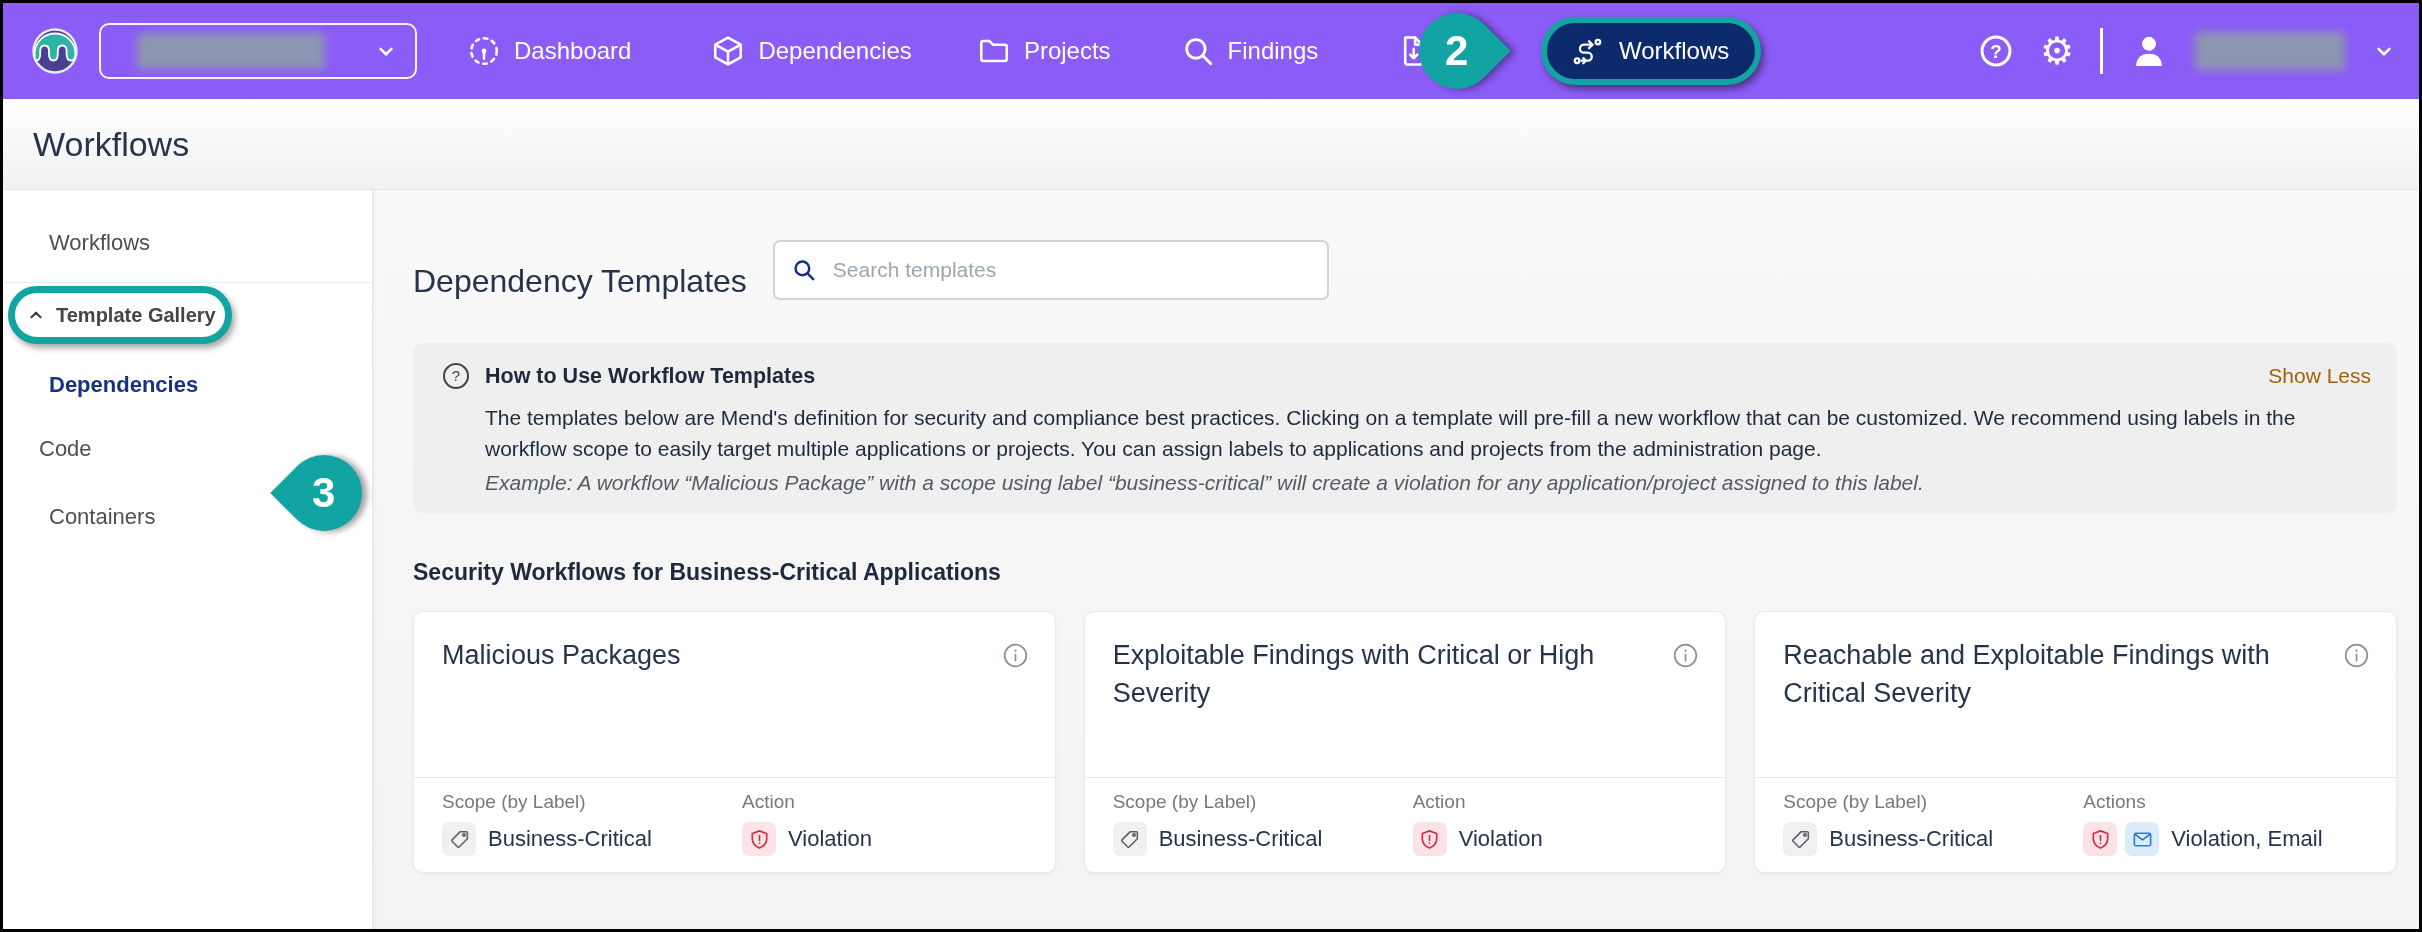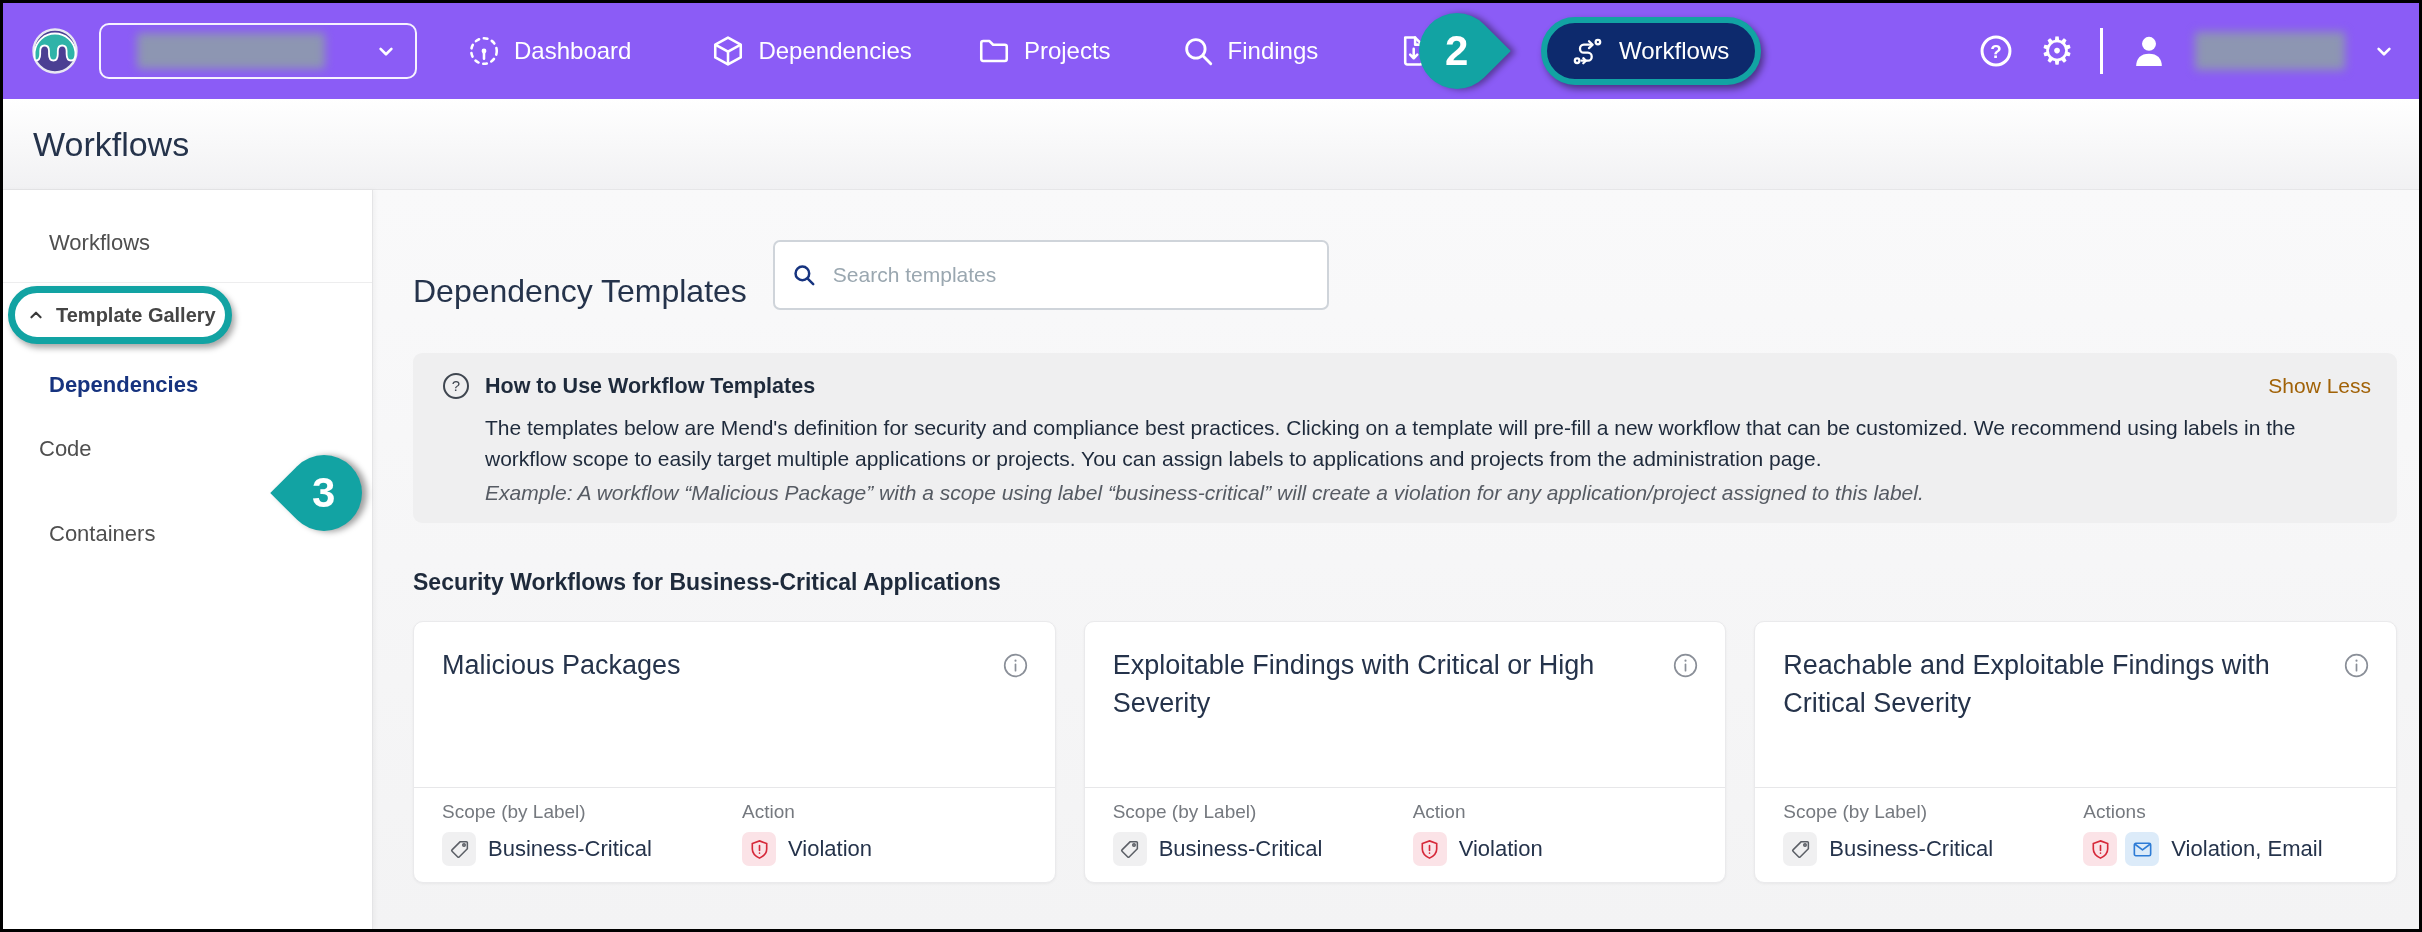--- a/index.html
+++ b/index.html
@@ -62,28 +62,28 @@
   .si-1 { margin-top: 40px; }
   .side-divider { border-top: 1px solid #ededee; margin-top: 26px; }
   .tg-row {
     margin: 3px 0 0 5px; width: 224px; height: 58px;
     border: 7px solid #12A3A3; border-radius: 30px; background: #fff;
     display: flex; align-items: center; gap: 9px; padding: 0 8px 0 10px;
     box-shadow: 3px 4px 6px rgba(0,0,0,.35); cursor: pointer;
   }
   .tg-row span { font-size: 20px; font-weight: bold; color: #454545; white-space: nowrap; }
   .side-item.selected { color: #16337F; font-weight: bold; }
-  .si-dep { margin-top: 28px; } .si-code { margin-top: 38px; margin-left: 36px; } .si-cont { margin-top: 59px; }
+  .si-dep { margin-top: 28px; } .si-code { margin-top: 38px; margin-left: 36px; } .si-cont { margin-top: 42px; }
 
   
   .main { flex: 1; background: linear-gradient(#f9f9fa, #f3f3f4); padding: 50px 22px 0 40px; }
   .title-row { display: flex; align-items: flex-end; }
   .title-row h2 { margin: 0; font-size: 32px; font-weight: 400; color: #25334B; }
   .search-box {
-    margin-left: 26px; width: 556px; height: 70px; background: #fff;
+    margin-left: 26px; width: 556px; height: 60px; background: #fff;
     border: 2px solid #cfd4da; border-radius: 7px; display: flex; align-items: center; padding: 0 16px;
   }
   .search-box input { border: 0; outline: none; flex: 1; margin-left: 14px; font-size: 21px;
     font-family: "Liberation Sans", sans-serif; color: #333; background: transparent; }
   .search-box input::placeholder { color: #9aa7b0; }
 
   .info-box { margin-top: 43px; height: 170px; background: #efeff0; border-radius: 9px; padding: 18px 26px 0 28px; }
   .ib-head { display: flex; align-items: center; }
   .ib-title { margin-left: 14px; font-size: 21.5px; font-weight: bold; color: #1E2A3B; }
   .ib-toggle { margin-left: auto; font-size: 21px; color: #a16207; cursor: pointer; text-decoration: none; }

